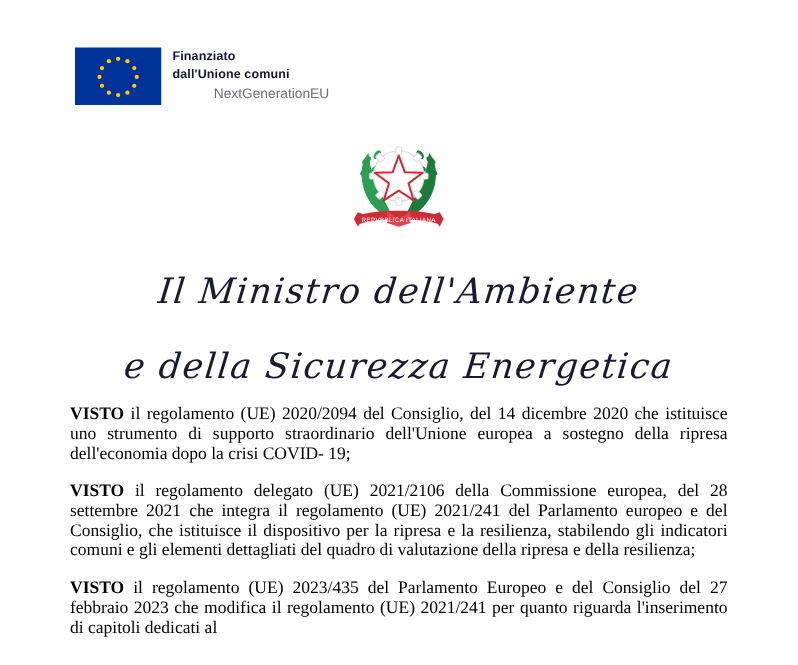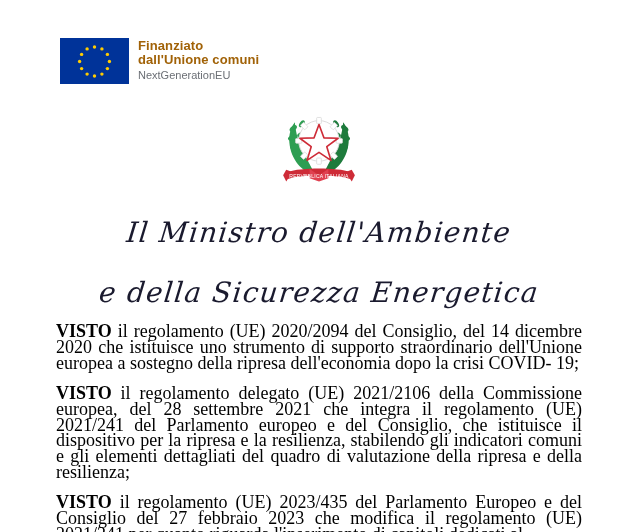--- a/index.html
+++ b/index.html
@@ -53,34 +53,35 @@
     position: absolute;
     left: 0; top: 0;
     width: 69px;
     height: 46px;
   }
   .eu-text {
     font-family: "Liberation Sans", sans-serif;
     padding-top: 1px;
   }
   .eu-line1, .eu-line2 {
-    font-size: 13px;
+    font-size: 10px;
     font-weight: bold;
-    color: #a16207;
+    color: #0f172a;
     line-height: 13.5px;
     letter-spacing: 0.1px;
     white-space: nowrap;
   }
   .eu-line3 {
     font-size: 11px;
     font-weight: normal;
     color: #6b6f75;
     line-height: 14px;
     padding-top: 2px;
     white-space: nowrap;
+    margin-left: 33px;
   }
 
   
   .min-logo {
     position: absolute;
     left: 287px;
     top: 0px;
     display: flex;
     align-items: center;
     gap: 9px;
@@ -138,21 +139,21 @@
 
   
   .body-text {
     position: absolute;
     top: 324px;
     left: 56px;
     width: 526px;
   }
   .para {
     font-family: "Liberation Serif", serif;
-    font-size: 18px;
+    font-size: 14px;
     line-height: 15.9px;
     text-align: justify;
     text-justify: inter-word;
     margin: 0 0 14px 0;
     color: #000000;
   }
   .para:last-child { margin-bottom: 0; }
   .kw {
     font-weight: bold;
   }

